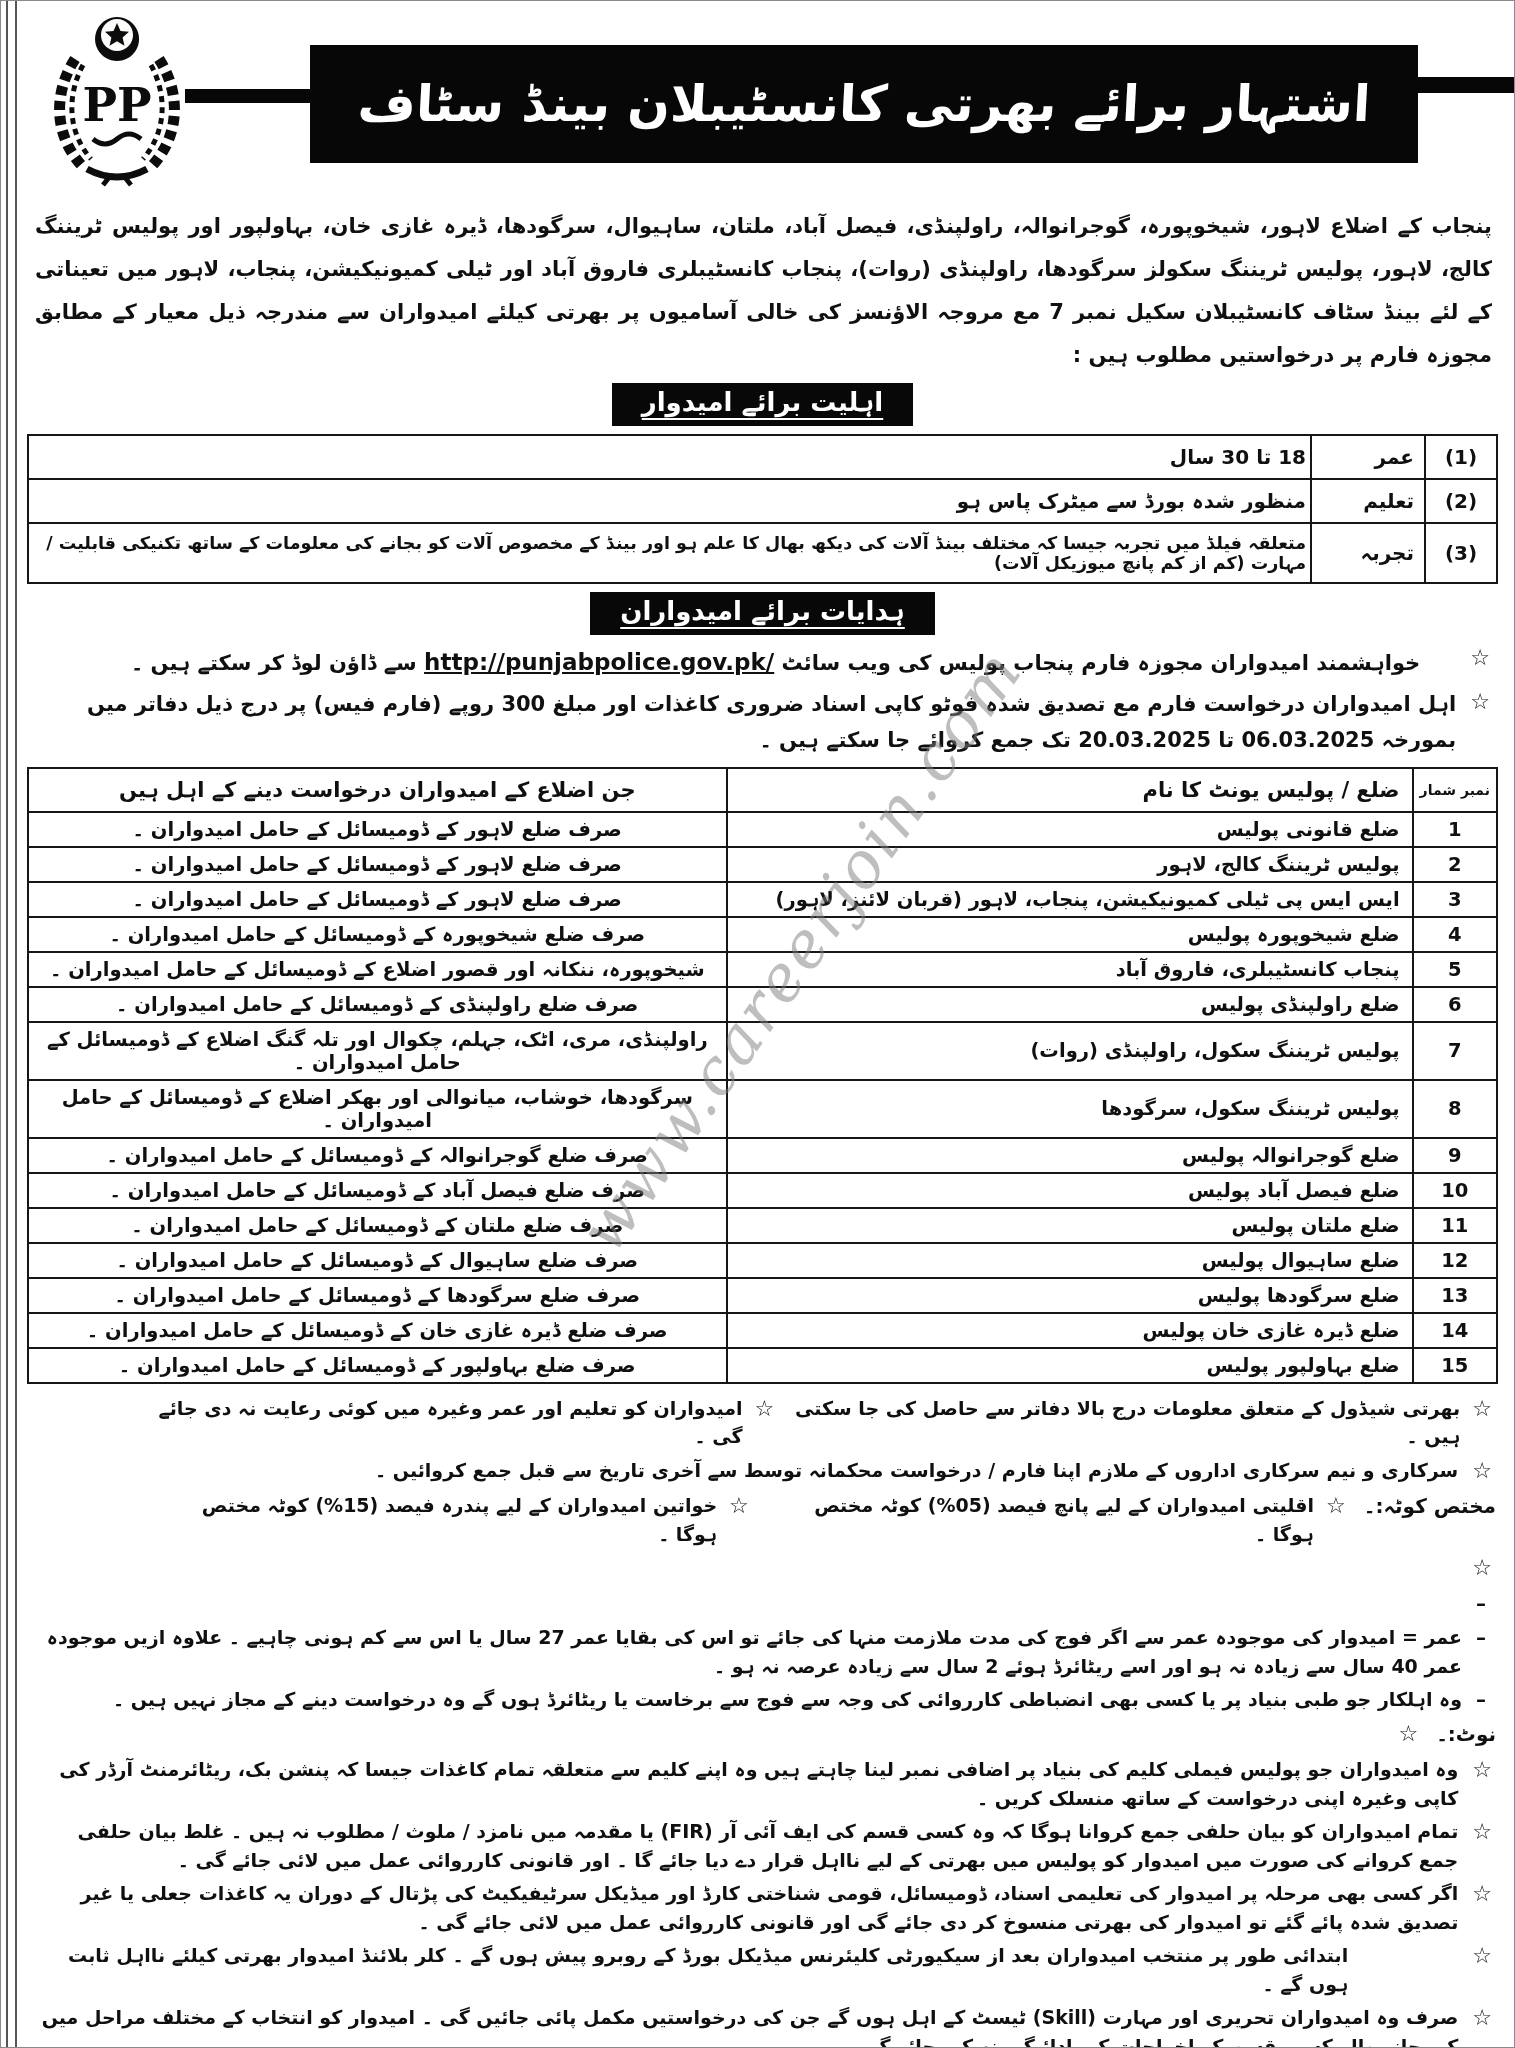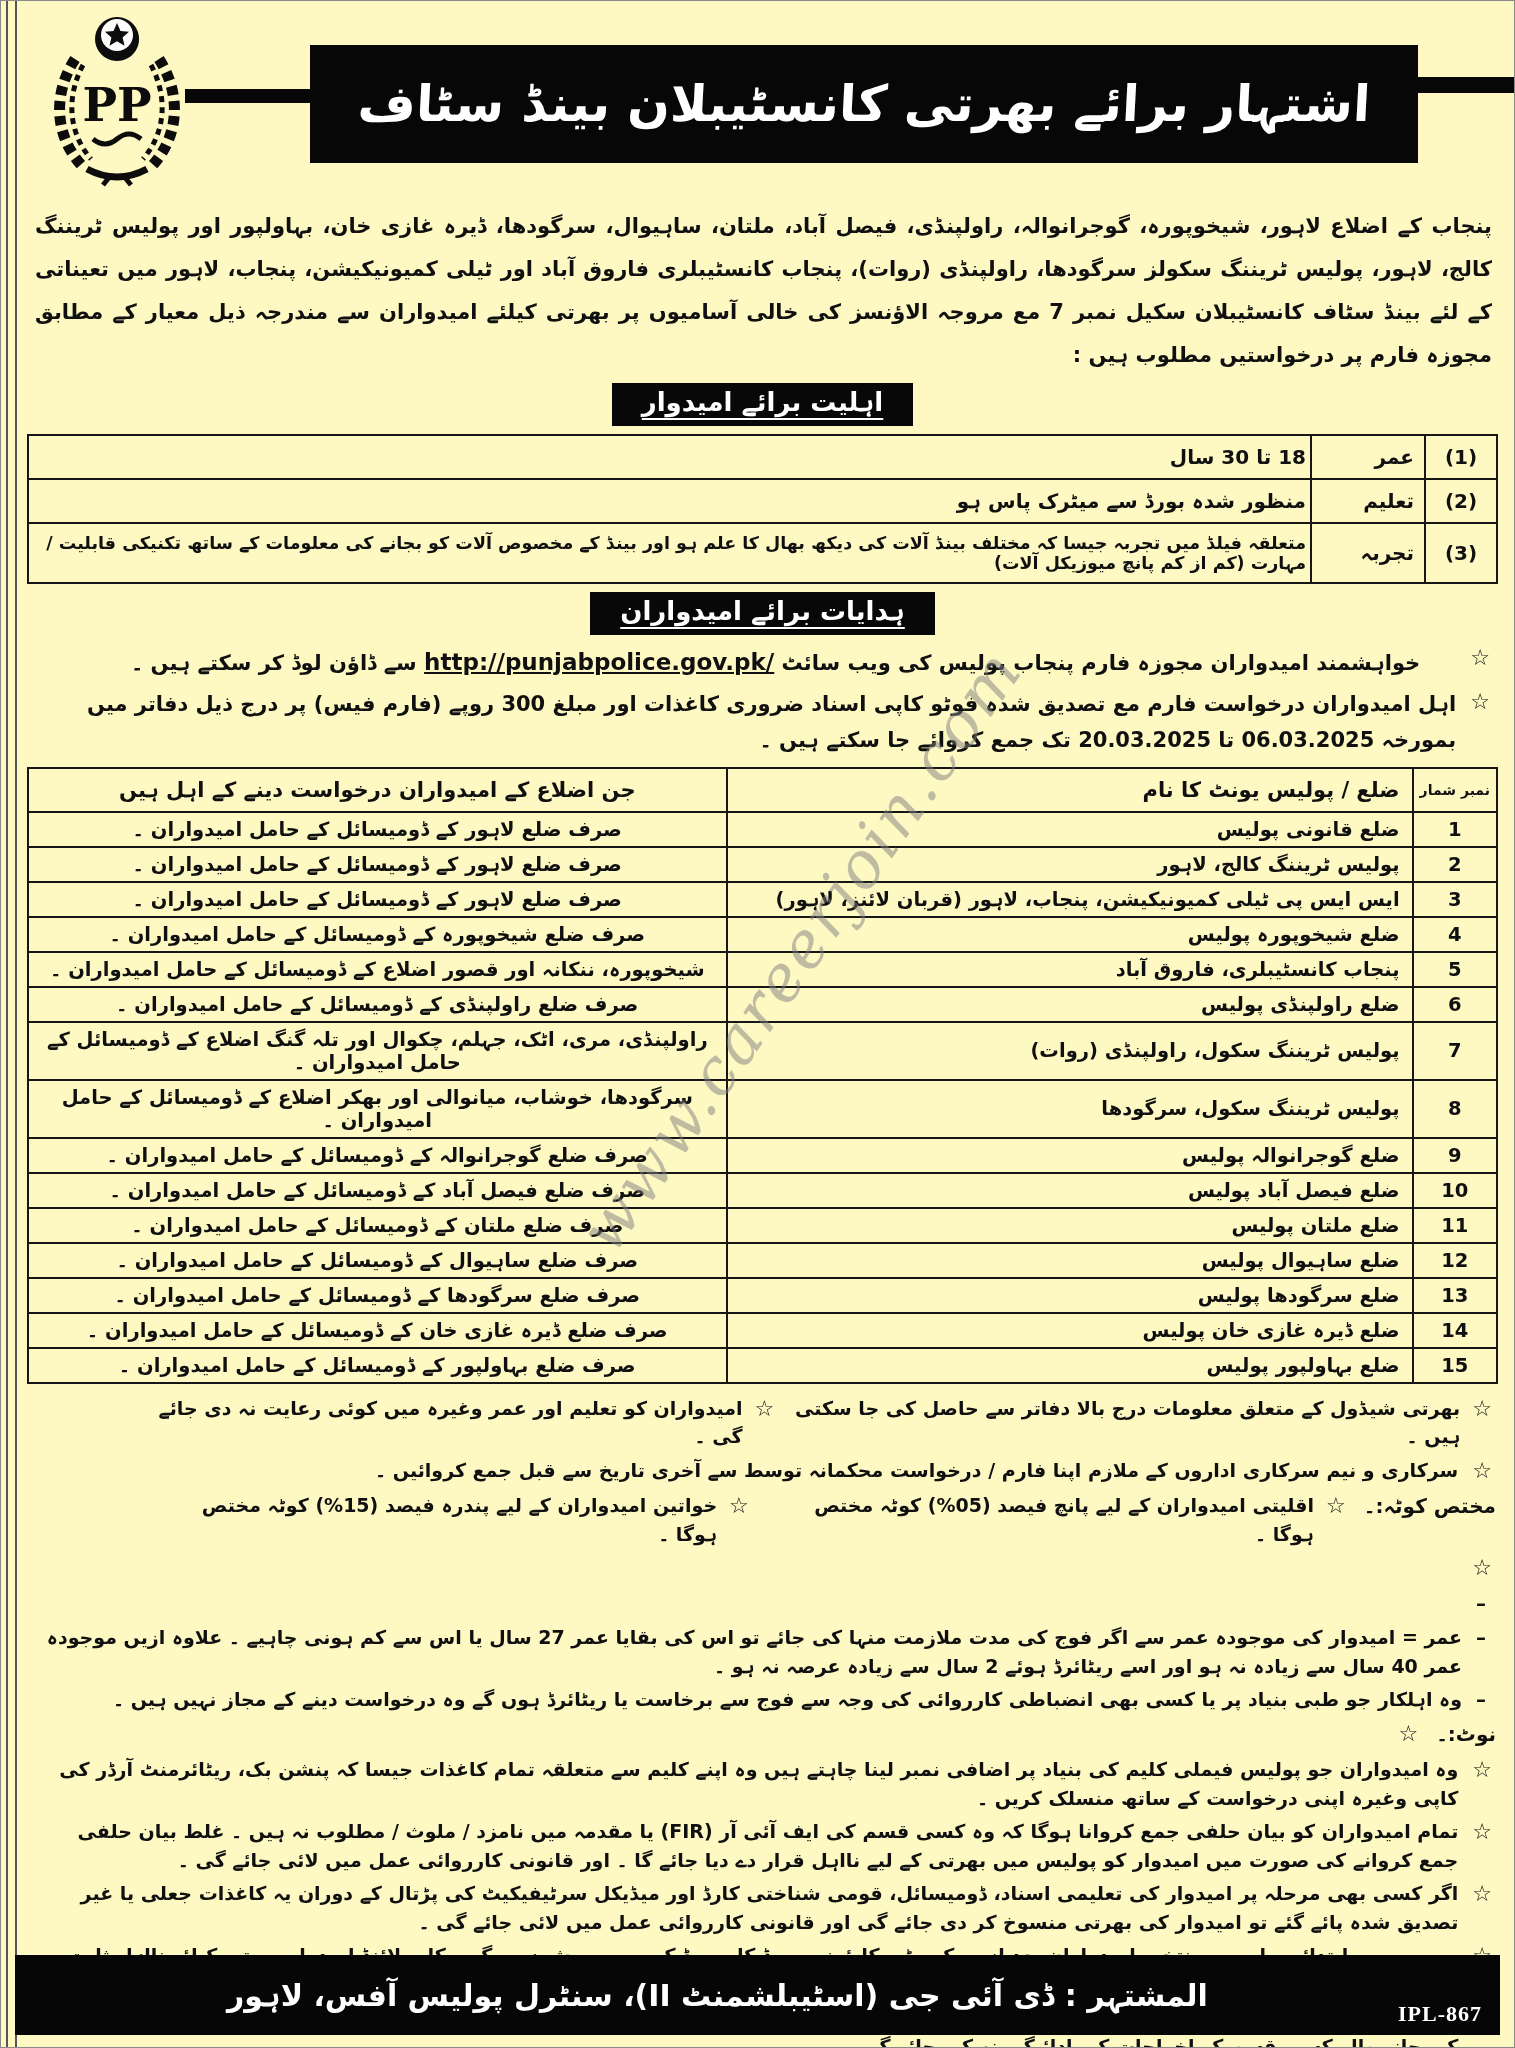--- a/index.html
+++ b/index.html
@@ -1,18 +1,18 @@
 <!DOCTYPE html>
 <html lang="ur" dir="rtl"><head>
 <meta charset="utf-8">
 <style>
   html,body{margin:0;padding:0;background:#d8d8d8;}
   .page{
     width:1515px;height:2048px;box-sizing:border-box;position:relative;
-    margin:0 auto;background:#fef9c3;border:1px solid #8a8a8a;
+    margin:0 auto;background:#ffffff;border:1px solid #8a8a8a;
     font-family:"DejaVu Sans",sans-serif;color:#101010;direction:rtl;overflow:hidden;
   }
   .frame-left{position:absolute;left:5px;top:0;bottom:0;width:7px;border-left:2px solid #555;border-right:2px solid #555;}
   .inner{position:relative;padding:10px 16px 110px 26px;}
 
   
   .hdr{position:relative;height:186px;}
   .logo{position:absolute;left:14px;top:6px;}
   .banner{position:absolute;left:283px;top:34px;width:1108px;height:118px;background:#070707;
           color:#fff;display:flex;align-items:center;justify-content:center;}
@@ -321,19 +321,15 @@
       </div>
 
       <div class="nl">
         <span class="star">☆</span>
         <span class="ntext">صرف وہ امیدواران تحریری اور مہارت (Skill) ٹیسٹ کے اہل ہوں گے جن کی درخواستیں مکمل پائی جائیں گی ۔ امیدوار کو انتخاب کے مختلف مراحل میں کیے جانے والے کسی قسم کے اخراجات کی ادائیگی نہ کی جائے گی ۔</span>
       </div>
 
     </section>
   </div>
 
-  <footer class="foot">
-    <span class="pub">المشتہر : ڈی آئی جی (اسٹیبلشمنٹ II)، سنٹرل پولیس آفس، لاہور</span>
-    <span class="code">IPL-867</span>
-  </footer>
 
   <div class="watermark">www.careerjoin.com</div>
 </div>
 
 </body></html>

